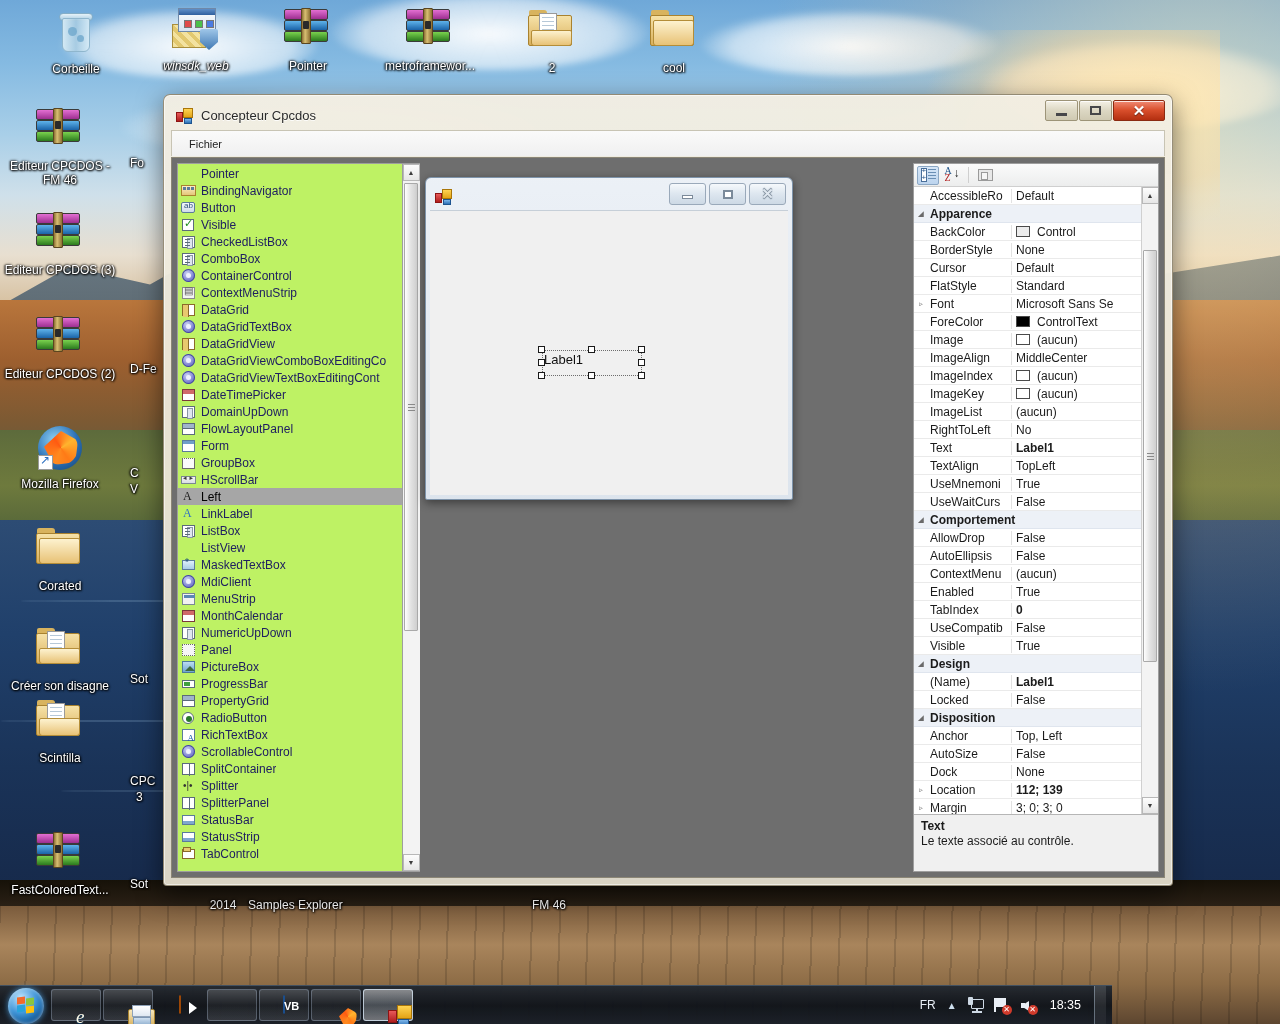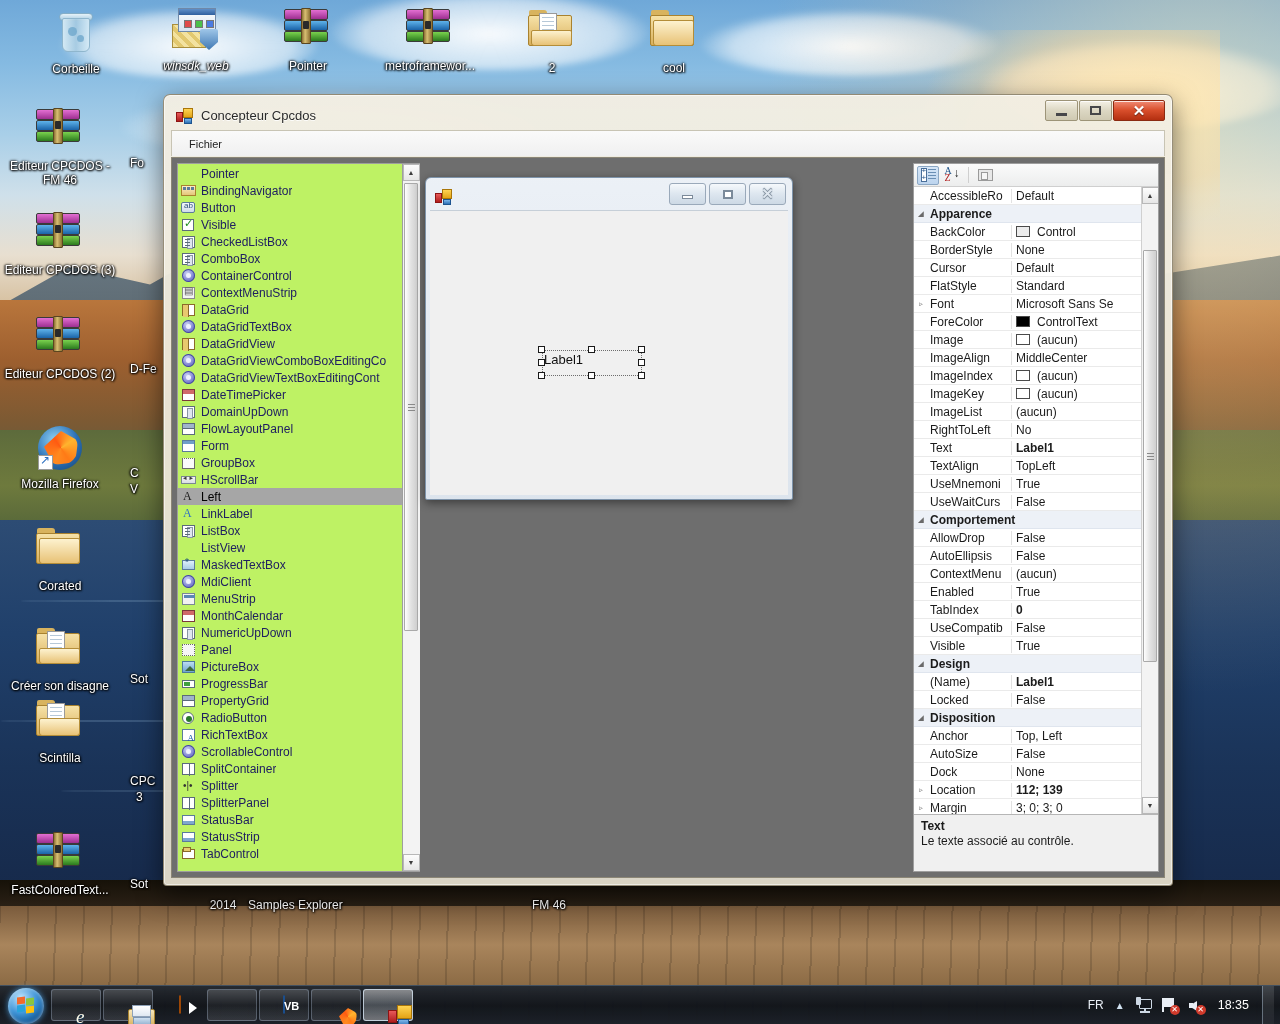--- a/index.html
+++ b/index.html
@@ -176,21 +176,21 @@
   }
   .ic-sdk .shield {
     position:absolute; right:0; bottom:0; width:18px; height:21px;
     background:linear-gradient(180deg,#9fc6e8,#3f78b4);
     clip-path:polygon(50% 100%, 0 62%, 0 0, 100% 0, 100% 62%);
     border-radius:2px;
   }
 
   
   #taskbar {
-    position:absolute; left:0; bottom:0; width:1280px; height:39px;
+    position:absolute; left:0; bottom:0; width:1112px; height:39px;
     background:linear-gradient(180deg, rgba(34,40,48,.96), rgba(16,20,26,.97) 52%, rgba(26,32,40,.97));
     border-top:1px solid rgba(140,170,200,.35);
     display:flex; align-items:center;
   }
   #start-orb {
     width:48px; height:36px; margin-left:2px; position:relative; cursor:pointer;
   }
   #start-orb .orb {
     position:absolute; left:6px; top:1px; width:36px; height:36px; border-radius:50%;
     background:radial-gradient(circle at 36% 28%, #bfe6ff, #3d93d6 45%, #0d4f8c 78%, #062b4e);

